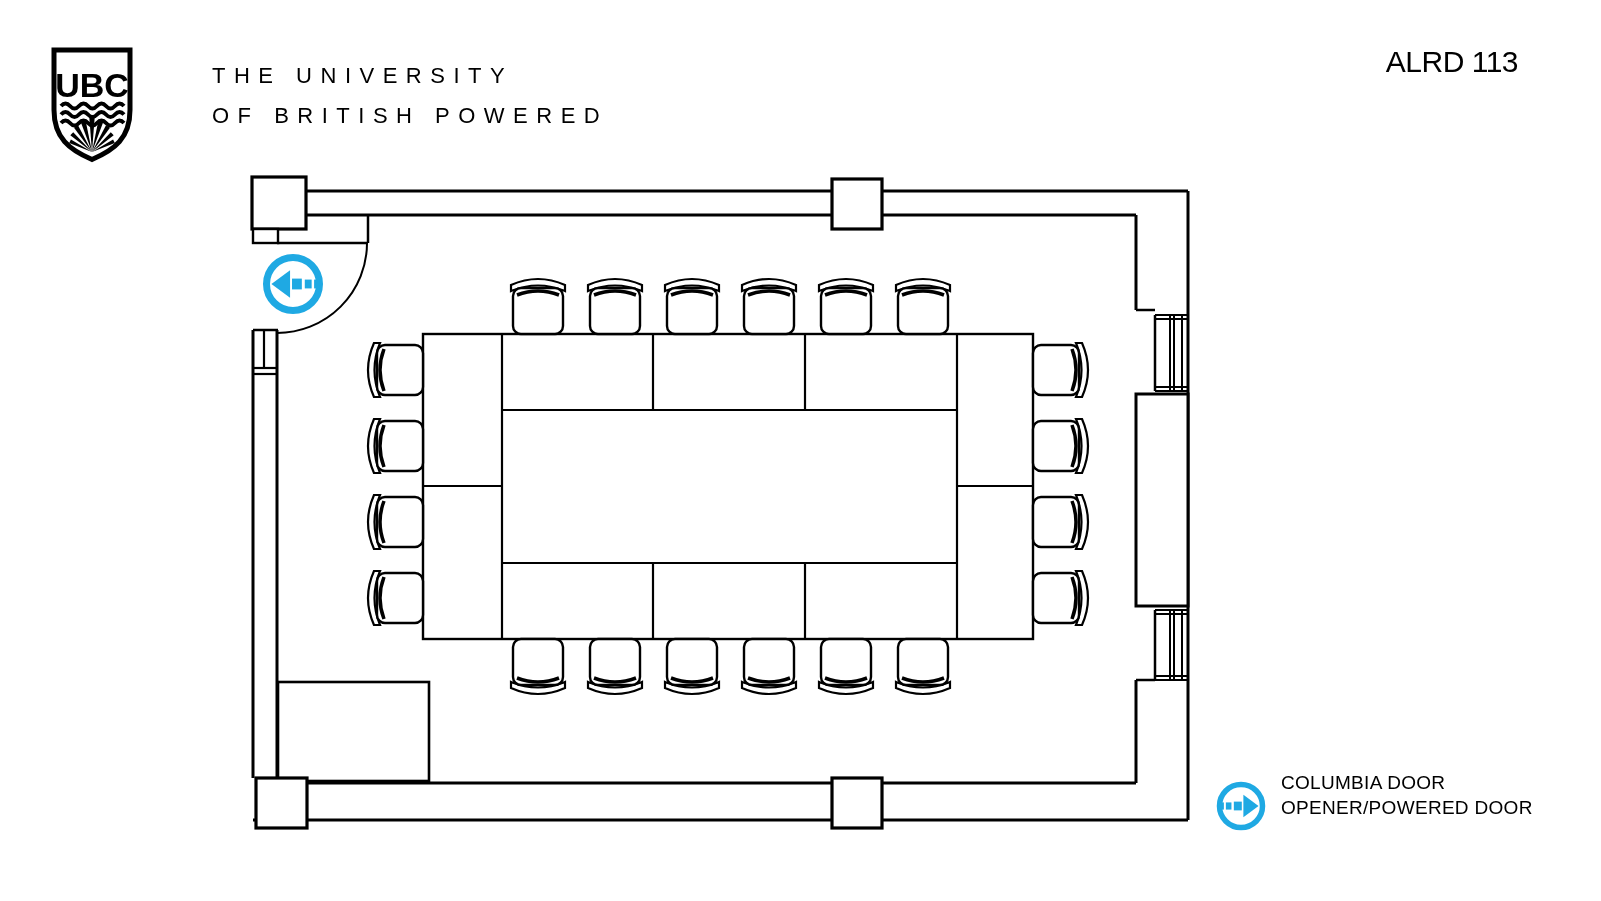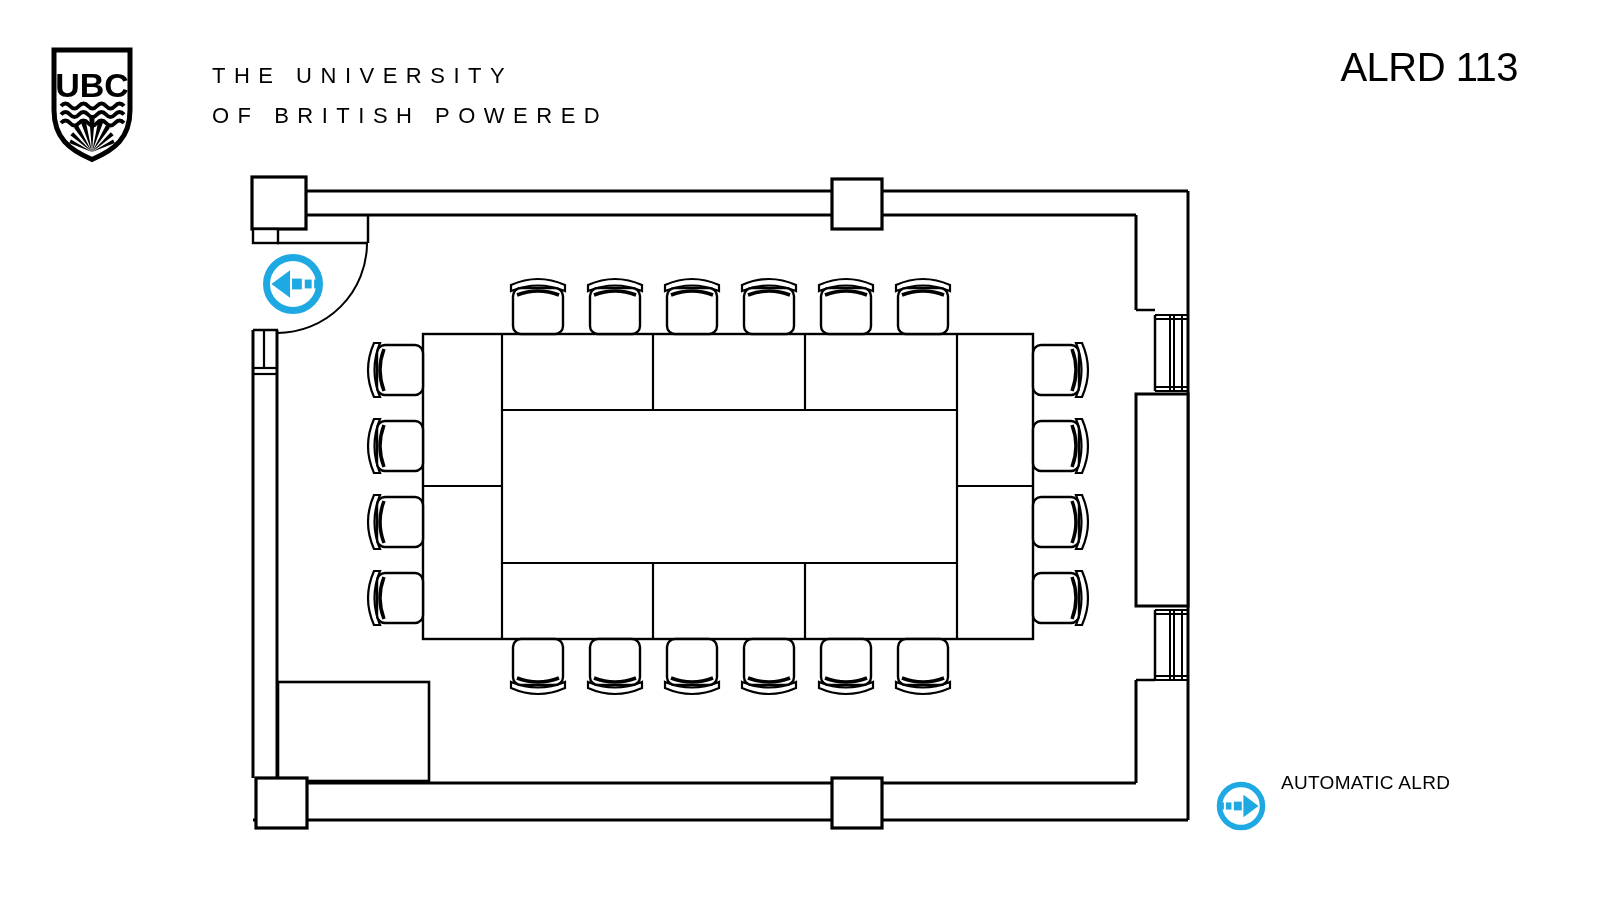--- a/index.html
+++ b/index.html
@@ -1,37 +1,38 @@
 <!DOCTYPE html>
 <html><head>
 <meta charset="utf-8">
 <style>
   html,body{margin:0;padding:0;background:#ffffff;}
   body{width:1601px;height:901px;position:relative;overflow:hidden;
        font-family:"Liberation Sans", sans-serif; color:#000;}
   .abs{position:absolute;}
   #uni-name{left:176px;top:56px;font-size:22px;font-weight:normal;letter-spacing:8.5px;line-height:40px;white-space:nowrap;margin-left:36px;}
   #uni-name .uline{display:block;}
-  #room-title{left:1160px;top:45px;width:358px;text-align:right;font-size:40px;font-weight:400;letter-spacing:-0.5px;white-space:nowrap;}
+  #room-title{left:1160px;top:45px;width:358px;text-align:right;font-size:30px;font-weight:400;letter-spacing:-0.5px;white-space:nowrap;}
   #legend{left:1281px;top:770px;font-size:19px;line-height:25px;letter-spacing:0.3px;white-space:nowrap;}
   #plan-svg{left:0;top:0;}
   svg text.monogram{font-family:"Liberation Sans", sans-serif;font-weight:bold;}
 </style>
 </head>
 <body>
 
 <div id="uni-name" class="abs">
   <span class="uline">THE UNIVERSITY</span>
   <span class="uline">OF BRITISH POWERED</span>
 </div>
 
 <div id="room-title" class="abs">ALRD 113</div>
 
 <div id="legend" class="abs">
-  <div>AUTOMATIC ALRD</div>
+  <div>COLUMBIA DOOR</div>
+  <div>OPENER/POWERED DOOR</div>
 </div>
 
 <svg id="plan-svg" class="abs" width="1601" height="901" viewBox="0 0 1601 901">
 
   <g id="ubc-logo">
     <path d="M54,50 H130 V110 C130,138 114.5,150 92,159.5 C69.5,150 54,138 54,110 Z" fill="#ffffff" stroke="#000000" stroke-width="5"></path>
     <text class="monogram" x="92" y="97" font-size="34" text-anchor="middle" fill="#000">UBC</text>
     <g id="logo-waves">
         <path d="M61 106 q4.5 -5 9 0 t9 0 t9 0 t9 0 t9 0 t9 0 t9 0" fill="none" stroke="#000000" stroke-width="4"></path>
         <path d="M61 114.5 q4.5 -5 9 0 t9 0 t9 0 t9 0 t9 0 t9 0 t9 0" fill="none" stroke="#000000" stroke-width="4"></path>

